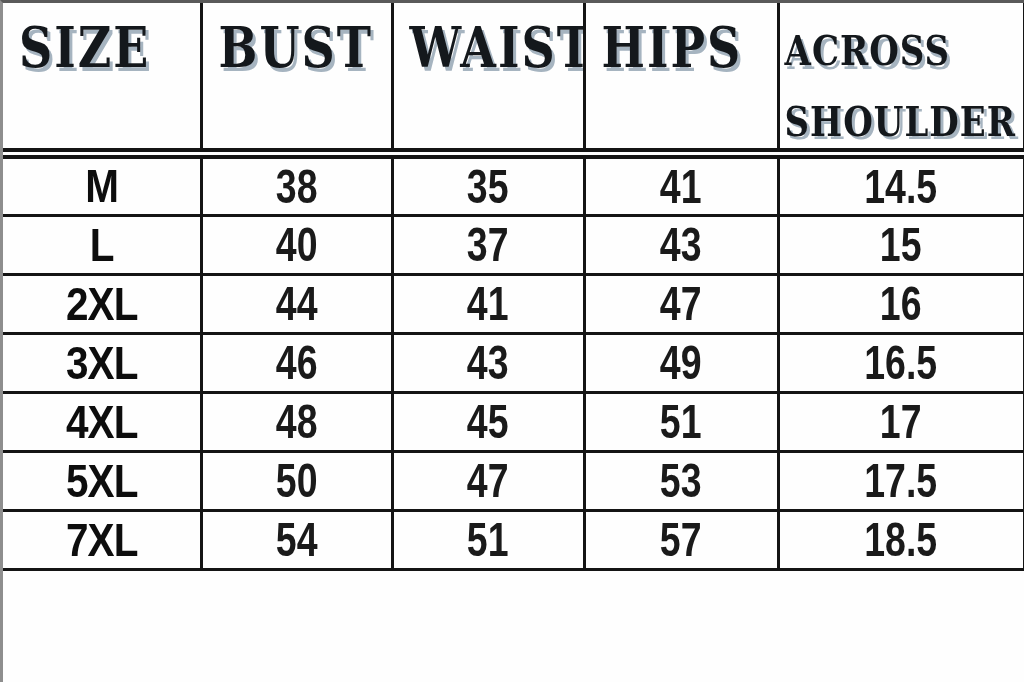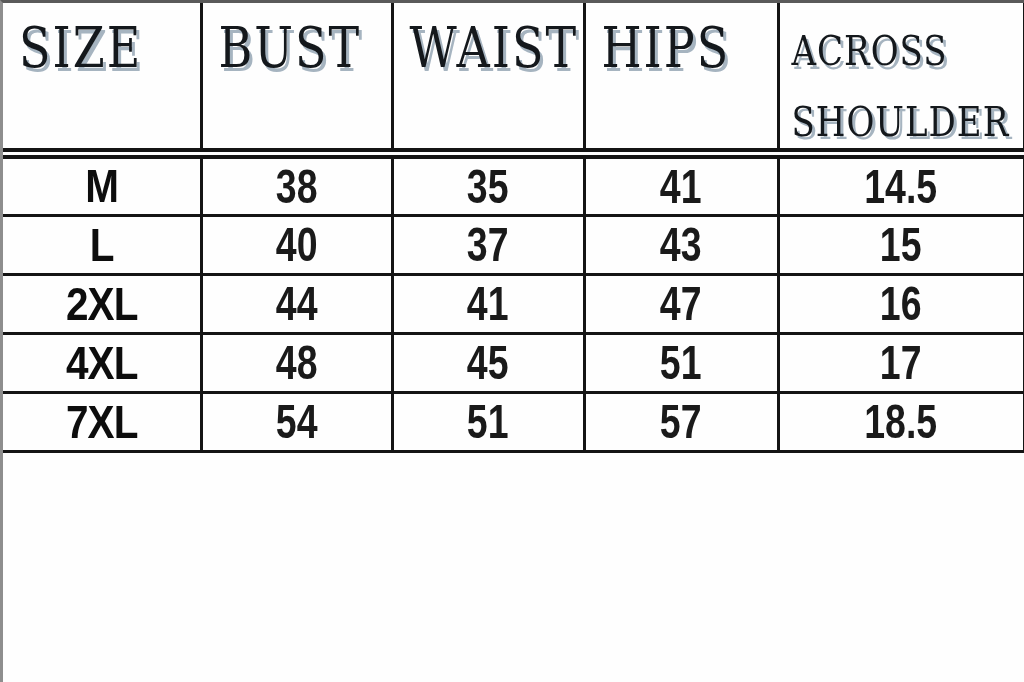--- a/index.html
+++ b/index.html
@@ -29,34 +29,34 @@
   }
   th:first-child, td:first-child { border-left: none; }
   thead th {
     border-top: none;
     border-bottom: 11px double #141414;
     height: 150px;
     vertical-align: top;
     text-align: left;
     padding: 12px 0 0 16px;
     font-family: "DejaVu Serif", serif;
-    font-weight: normal;
+    font-weight: bold;
     color: #14181c;
     background: #fefefe;
   }
   .th-text {
     display: inline-block;
     font-size: 46px;
     letter-spacing: 2px;
     transform: scaleY(1.22);
     transform-origin: top left;
     text-shadow: 3px 3px 0 #a6b4c0;
     white-space: nowrap;
   }
-  th.th-wide { padding-left: 12px; }
+  th.th-wide { padding-left: 5px; }
   .th-small {
     font-size: 34px;
     letter-spacing: 1px;
     line-height: 1.72;
     width: 232px;
     white-space: normal;
   }
   tbody tr { height: 59px; }
   tbody td {
     text-align: center;
@@ -118,25 +118,39 @@
         <td><span class="num">15</span></td>
       </tr>
       <tr>
         <td><span class="label">2XL</span></td>
         <td><span class="num">44</span></td>
         <td><span class="num">41</span></td>
         <td><span class="num">47</span></td>
         <td><span class="num">16</span></td>
       </tr>
       <tr>
+        <td><span class="label">3XL</span></td>
+        <td><span class="num">46</span></td>
+        <td><span class="num">43</span></td>
+        <td><span class="num">49</span></td>
+        <td><span class="num">16.5</span></td>
+      </tr>
+      <tr>
         <td><span class="label">4XL</span></td>
         <td><span class="num">48</span></td>
         <td><span class="num">45</span></td>
         <td><span class="num">51</span></td>
         <td><span class="num">17</span></td>
+      </tr>
+      <tr>
+        <td><span class="label">5XL</span></td>
+        <td><span class="num">50</span></td>
+        <td><span class="num">47</span></td>
+        <td><span class="num">53</span></td>
+        <td><span class="num">17.5</span></td>
       </tr>
       <tr>
         <td><span class="label">7XL</span></td>
         <td><span class="num">54</span></td>
         <td><span class="num">51</span></td>
         <td><span class="num">57</span></td>
         <td><span class="num">18.5</span></td>
       </tr>
     </tbody>
   </table>

